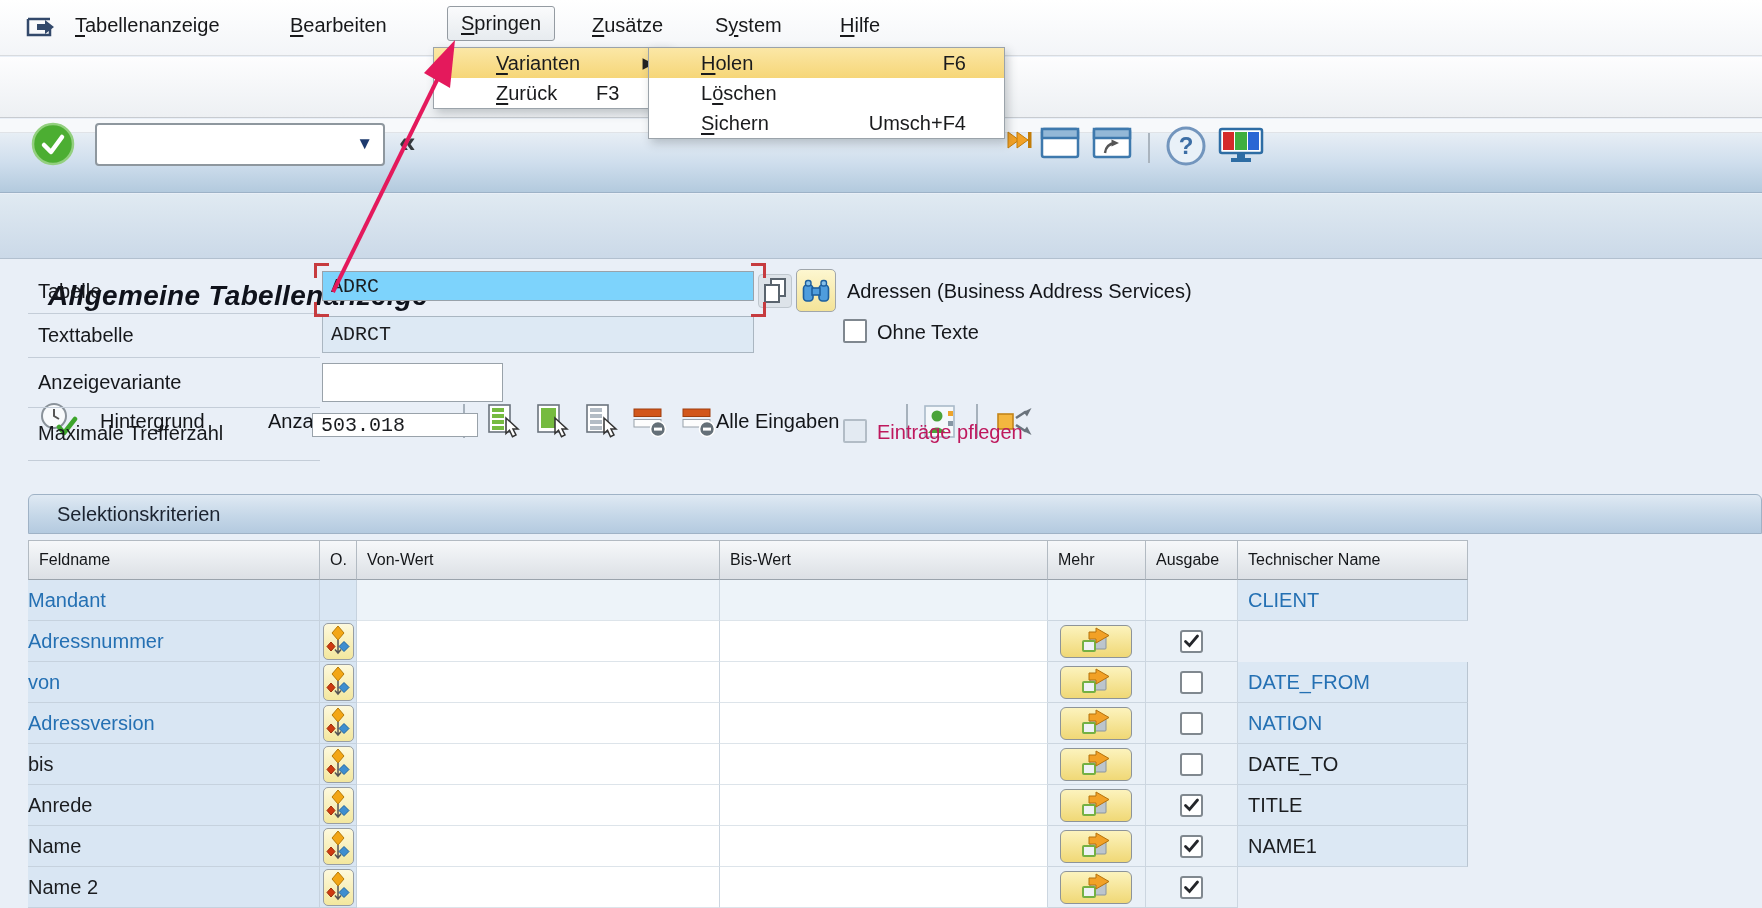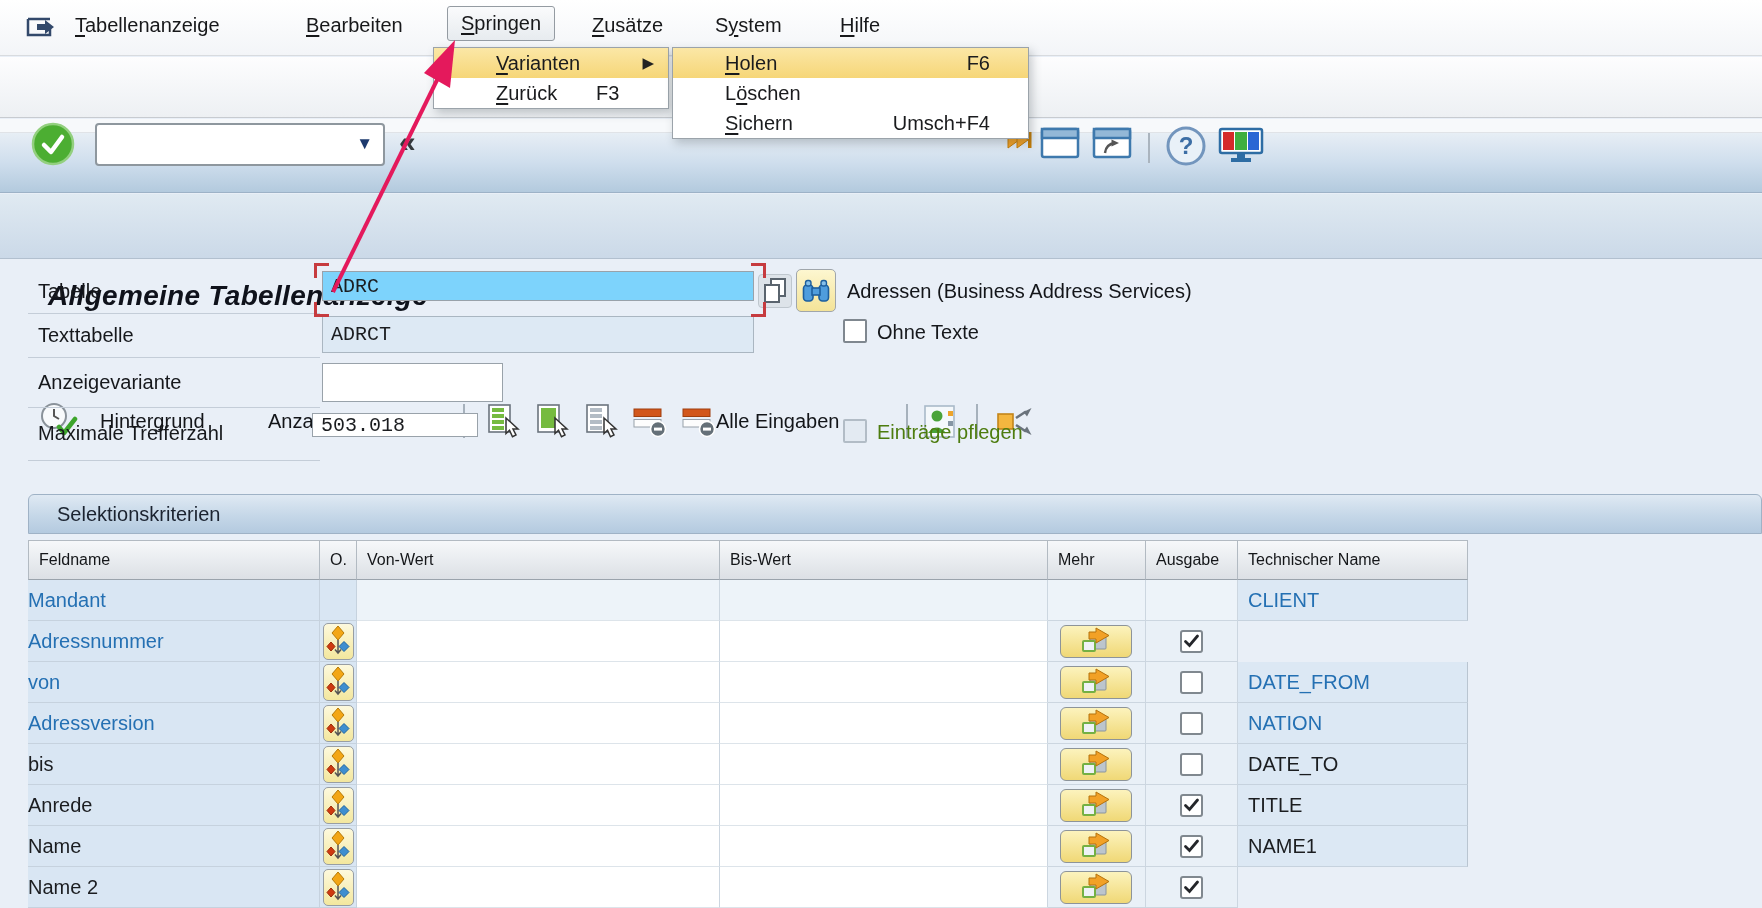--- a/index.html
+++ b/index.html
@@ -61,21 +61,21 @@
   .binoc-btn { position:absolute; left:796px; top:269px; width:40px; height:43px; background:linear-gradient(#fdf7d0,#f4e398);
     border:1.5px solid #a0a6ab; border-radius:5px; padding:0; display:flex; align-items:center; justify-content:center; }
   .desc-text { position:absolute; left:847px; top:280px; font-size:20px; color:#131519; }
   #texttabelle-field { left:322px; top:316px; width:432px; height:37px; background:#dde9f4; border-color:#aab6c1; }
   #anzvar-field { left:322px; top:363px; width:181px; height:39px; }
   #max-field { left:312px; top:413px; width:166px; height:24px; }
   .cbx { position:absolute; width:24px; height:24px; background:#fff; border:2px solid #7f878f; border-radius:2px;
     display:flex; align-items:center; justify-content:center; }
   .cbx.disabled { background:#e3eaf2; border-color:#b2bcc6; }
   .cb-label { position:absolute; font-size:20px; color:#16181c; }
-  .cb-label.disabled { color:#4d7c0f; }
+  .cb-label.disabled { color:#be185d; }
 
   
   .groupbar { position:absolute; left:28px; top:494px; width:1734px; height:40px;
     background:linear-gradient(#dfe9f3 0%,#c5d7e8 55%,#b4cadf 100%);
     border:1px solid #9fb2c6; border-radius:6px 6px 0 0; display:flex; align-items:center; }
   .groupbar .gtitle { margin-left:28px; font-size:20px; color:#1b2330; }
   .seltable { position:absolute; left:28px; top:540px; }
   .hrow { display:flex; height:40px; }
   .hcell { background:linear-gradient(#f6f8fa,#dce0e5); border-right:1px solid #b2bac2; border-top:1px solid #b2bac2;
     border-bottom:1px solid #9aa3ac; color:#141619; padding-left:10px; display:flex; align-items:center; font-size:16px; }
@@ -96,21 +96,21 @@
     border-radius:5px; padding:0; display:flex; align-items:center; justify-content:center; }
   .mehrbtn { width:72px; height:33px; margin-left:12px; background:linear-gradient(#fcf3bd,#f0d876);
     border:1.5px solid #8d9499; border-radius:6px; display:flex; align-items:center; justify-content:center; padding:0; }
   .cb { width:23px; height:23px; background:#fff; border:2px solid #80888f; border-radius:3px;
     display:flex; align-items:center; justify-content:center; margin:auto; }
 
   
   .dropdown, .submenu { position:absolute; top:47px; background:#fff; border:1px solid #9ba3aa;
     box-shadow:3px 4px 9px rgba(40,50,60,.25); z-index:60; }
   .dropdown { left:433px; width:236px; }
-  .submenu  { left:672px; width:357px; }
+  .submenu  { left:648px; width:357px; }
   .mi { height:30px; display:flex; align-items:center; position:relative; font-size:20px; color:#1a1b1d; }
   .dropdown .mi { padding-left:62px; }
   .submenu .mi { padding-left:52px; }
   .mi.hl { background:linear-gradient(#fbe7a6,#f6d678); }
   .mi .msc { position:absolute; font-size:20px; color:#1a1b1d; }
   .dropdown .msc { left:162px; }
   .submenu .msc { right:38px; }
   .mi .marrow { position:absolute; right:14px; font-size:15px; color:#222; }
 
   
@@ -121,21 +121,21 @@
 
 <div class="menubar">
   <span class="sysicon">
     <svg width="34" height="28" viewBox="0 0 34 28">
         <path d="M4 6 h22 M4 6 v16 h22 v-7" stroke="#33496b" stroke-width="2.5" fill="none"></path>
         <path d="M13 11 h8 v-4 l9 7 -9 7 v-4 h-8 z" fill="#33496b"></path>
       </svg>
   </span>
   <div id="menubar-items">
       <span class="menu-item" style="left: 75px;"><u>T</u>abellenanzeige</span>
-      <span class="menu-item" style="left: 290px; margin-left: 16px;"><u>B</u>earbeiten</span>
+      <span class="menu-item" style="left: 290px;"><u>B</u>earbeiten</span>
       <span class="menu-item active" style="left: 447px;"><u>S</u>pringen</span>
       <span class="menu-item" style="left: 592px;"><u>Z</u>usätze</span>
       <span class="menu-item" style="left: 715px;">S<u>y</u>stem</span>
       <span class="menu-item" style="left: 840px;"><u>H</u>ilfe</span>
     </div>
 </div>
 
 <div class="toolbar">
   <button class="enter-btn">
     <span><svg width="44" height="44" viewBox="0 0 44 44">

